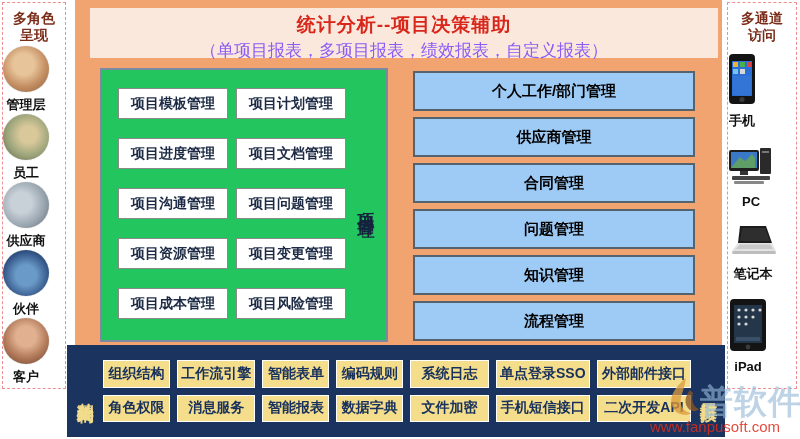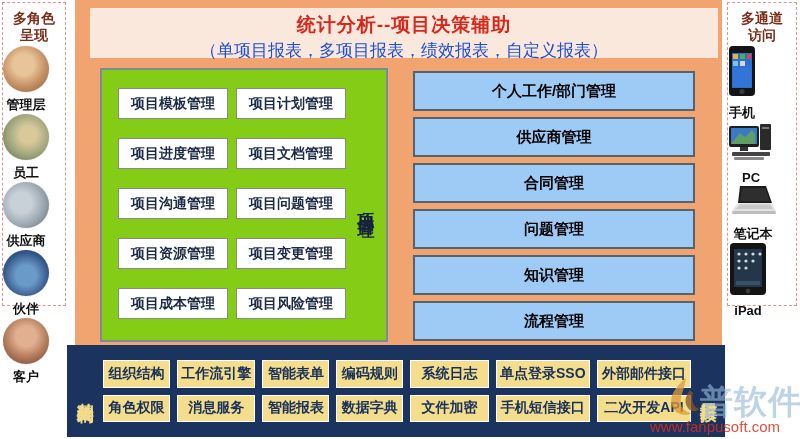--- a/index.html
+++ b/index.html
@@ -2,21 +2,21 @@
 <html><head>
 <meta charset="utf-8">
 <style>
   html,body { margin:0; padding:0; }
   body {
     width:800px; height:439px; position:relative; overflow:hidden;
     background:#ffffff; font-family:"Liberation Sans","DejaVu Sans",sans-serif;
   }
   
   .sidebar {
-    position:absolute; top:2px; height:304px; background:#fff;
+    position:absolute; top:2px; height:387px; background:#fff;
     border:1px dashed #ee8f8f; display:flex; flex-direction:column; align-items:center;
     box-sizing:border-box;
   }
   .sidebar.left  { left:2px;  width:64px; }
   .sidebar.right { left:727px; width:70px; }
   .sidebar-title {
     margin-top:7px; font-size:14px; font-weight:bold; color:#7c2d1a;
     text-align:center; line-height:17px; width:48px;
   }
   .side-list {
@@ -31,25 +31,25 @@
   .a3 { background:radial-gradient(circle at 50% 55%, #6a9ac8 0 30%, #35588a 65%, #12244a 100%); }
   .a4 { background:radial-gradient(circle at 50% 40%, #e0b090 0 28%, #b07858 60%, #6a4030 100%); }
   .side-label { font-size:13px; font-weight:bold; color:#101010; white-space:nowrap; }
   
   .main { position:absolute; left:75px; top:0; width:647px; height:345px; background:#F2A470; }
   .header-band {
     position:absolute; left:15px; top:8px; width:628px; height:50px;
     background:#FBE8DC; text-align:center;
   }
   .header-title { font-size:19px; font-weight:bold; color:#D8261B; margin-top:4px; letter-spacing:1px; }
-  .header-subtitle { font-size:17px; color:#1d4ed8; margin-top:1px; }
+  .header-subtitle { font-size:17px; color:#8b5cf6; margin-top:1px; }
   
   .project-panel {
     position:absolute; left:25px; top:68px; width:288px; height:274px;
-    background:#84cc16; border:2px solid #7b8aa0; box-sizing:border-box; display:flex;
+    background:#22c55e; border:2px solid #7b8aa0; box-sizing:border-box; display:flex;
   }
   .pp-grid {
     padding:18px 0 0 16px;
     display:grid; grid-template-columns:110px 110px; grid-auto-rows:31px;
     column-gap:8px; row-gap:19px;
   }
   .pp-btn {
     background:#ffffff; border:1px solid #8a8a8a;
     display:flex; align-items:center; justify-content:center;
     font-size:14px; font-weight:bold; color:#1c2a44; white-space:nowrap;

